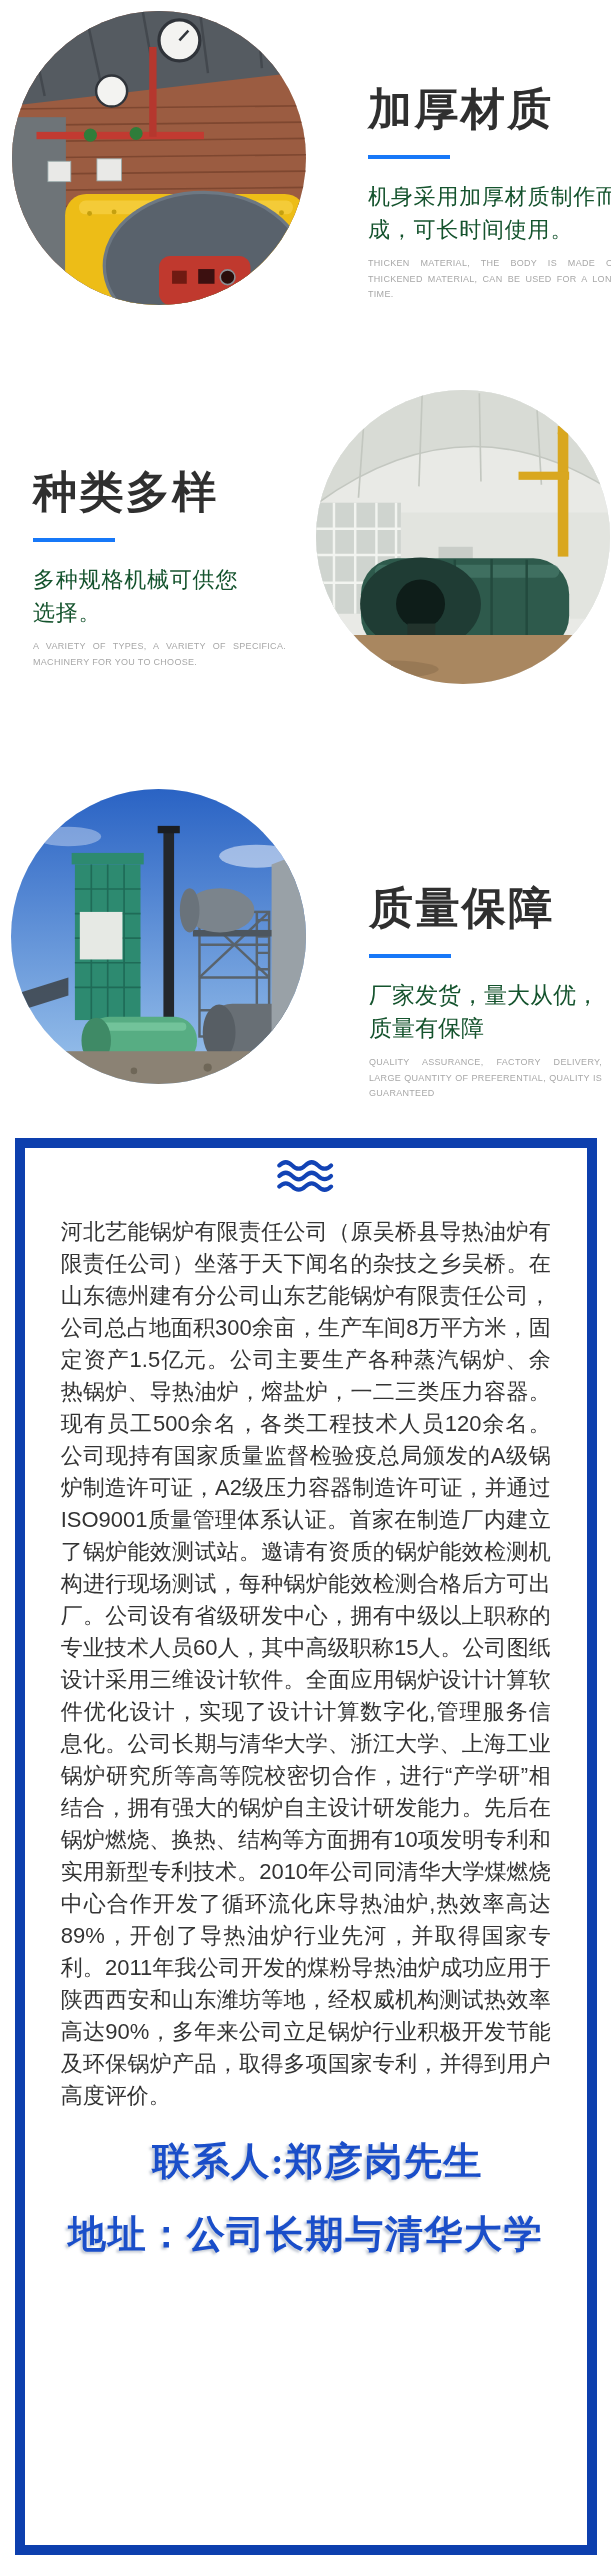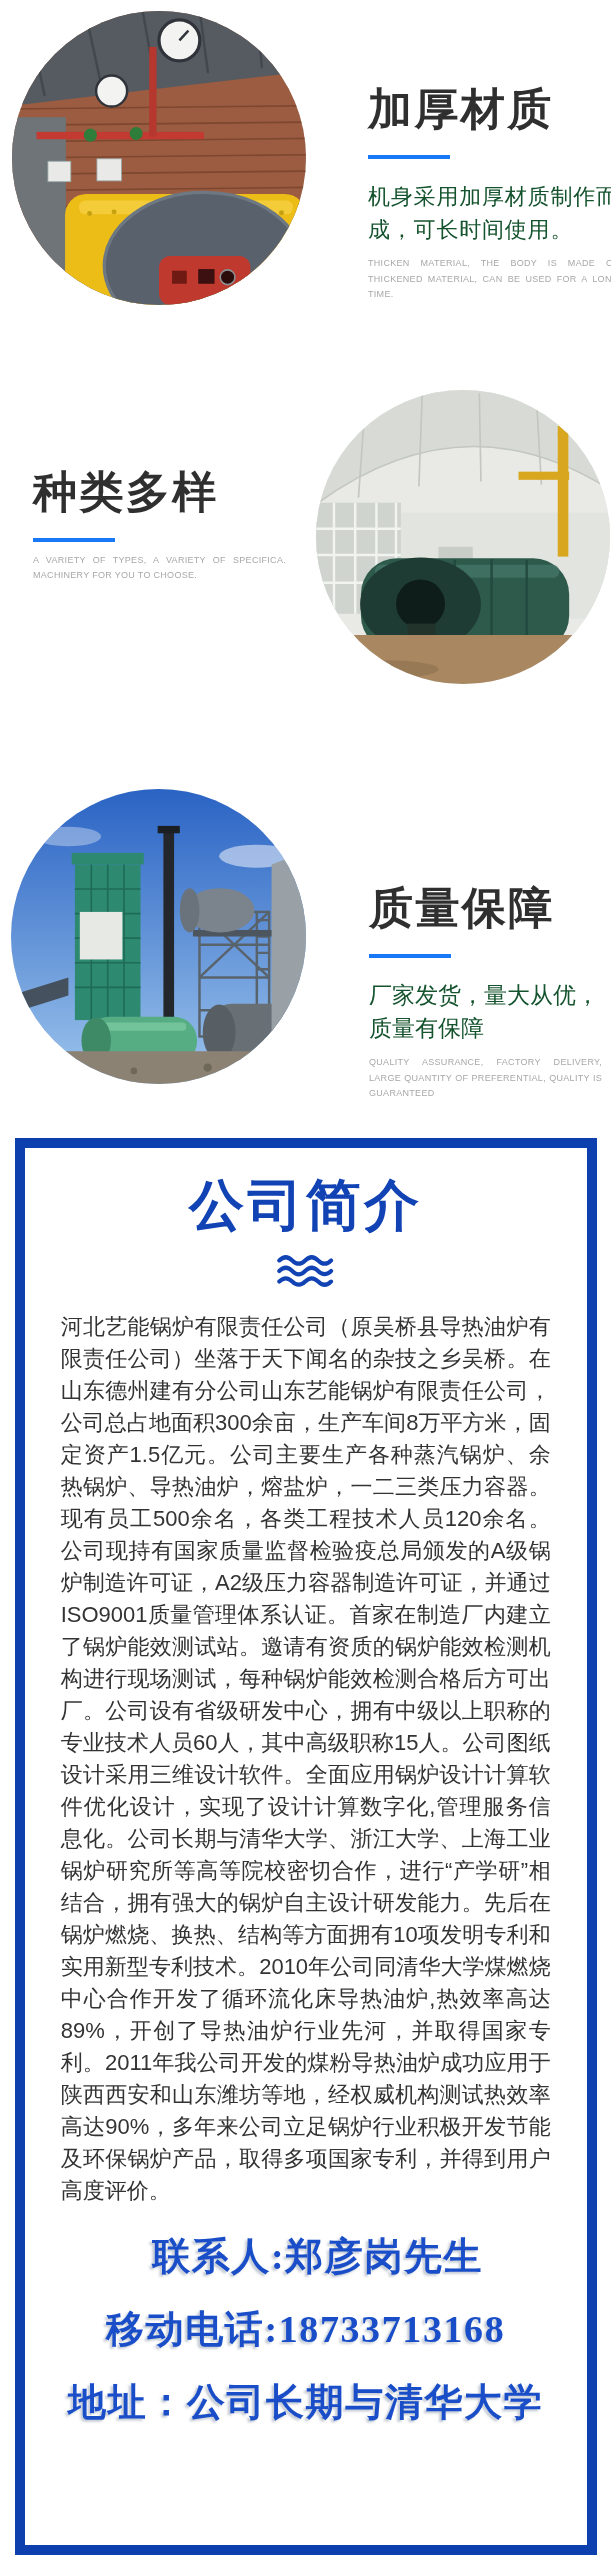--- a/index.html
+++ b/index.html
@@ -130,20 +130,21 @@
       <rect x="92" y="316" width="30" height="22" fill="#20302a"></rect>
       <rect x="232" y="316" width="30" height="22" fill="#20302a"></rect>
       <rect x="0" y="300" width="360" height="60" fill="#a98760"></rect>
       <ellipse cx="86" cy="342" rx="64" ry="11" fill="#8d6f4e" opacity="0.6"></ellipse>
       <ellipse cx="298" cy="352" rx="42" ry="12" fill="#8e3b2e" opacity="0.55"></ellipse>
     </svg>
   </div>
   <div class="f-text" style="left:33px;top:463px;width:253px;">
     <div class="f-title">种类多样</div>
     <div class="f-underline"></div>
+    <div class="f-desc" style="width:222px;">多种规格机械可供您选择。</div>
     <div class="f-desc-en">A VARIETY OF TYPES, A VARIETY OF SPECIFICA. MACHINERY FOR YOU TO CHOOSE.</div>
   </div>
 
   <div class="photo-circle" style="left:10.6px;top:789px;width:295px;height:295px;">
     <svg width="295" height="295" viewBox="0 0 360 360">
       <defs>
         <linearGradient id="sky" x1="0" y1="0" x2="0" y2="1">
           <stop offset="0" stop-color="#2a63c4"></stop>
             <stop offset="1" stop-color="#9cc4ec"></stop>
         </linearGradient>
@@ -196,30 +197,28 @@
     </svg>
   </div>
   <div class="f-text" style="left:369px;top:879px;width:233px;">
     <div class="f-title">质量保障</div>
     <div class="f-underline"></div>
     <div class="f-desc" style="font-size:23px;letter-spacing:0;">厂家发货，量大从优，质量有保障</div>
     <div class="f-desc-en">QUALITY ASSURANCE, FACTORY DELIVERY, LARGE QUANTITY OF PREFERENTIAL, QUALITY IS GUARANTEED</div>
   </div>
 
   <div class="company-box">
-    <div class="company-title">公司简介</div>
     <div class="wave-wrap">
       <svg width="60" height="34" viewBox="0 0 74 42">
         <g stroke="#1243b5" stroke-width="5" fill="none" stroke-linecap="round">
           <path d="M4,8  q8,-8 16,0 t16,0 t16,0 t16,0"></path>
           <path d="M4,21 q8,-8 16,0 t16,0 t16,0 t16,0"></path>
           <path d="M4,34 q8,-8 16,0 t16,0 t16,0 t16,0"></path>
         </g>
       </svg>
     </div>
     <div class="company-intro">河北艺能锅炉有限责任公司（原吴桥县导热油炉有限责任公司）坐落于天下闻名的杂技之乡吴桥。在山东德州建有分公司山东艺能锅炉有限责任公司，公司总占地面积300余亩，生产车间8万平方米，固定资产1.5亿元。公司主要生产各种蒸汽锅炉、余热锅炉、导热油炉，熔盐炉，一二三类压力容器。现有员工500余名，各类工程技术人员120余名。公司现持有国家质量监督检验疫总局颁发的A级锅炉制造许可证，A2级压力容器制造许可证，并通过ISO9001质量管理体系认证。首家在制造厂内建立了锅炉能效测试站。邀请有资质的锅炉能效检测机构进行现场测试，每种锅炉能效检测合格后方可出厂。公司设有省级研发中心，拥有中级以上职称的专业技术人员60人，其中高级职称15人。公司图纸设计采用三维设计软件。全面应用锅炉设计计算软件优化设计，实现了设计计算数字化,管理服务信息化。公司长期与清华大学、浙江大学、上海工业锅炉研究所等高等院校密切合作，进行“产学研”相结合，拥有强大的锅炉自主设计研发能力。先后在锅炉燃烧、换热、结构等方面拥有10项发明专利和实用新型专利技术。2010年公司同清华大学煤燃烧中心合作开发了循环流化床导热油炉,热效率高达89%，开创了导热油炉行业先河，并取得国家专利。2011年我公司开发的煤粉导热油炉成功应用于陕西西安和山东潍坊等地，经权威机构测试热效率高达90%，多年来公司立足锅炉行业积极开发节能及环保锅炉产品，取得多项国家专利，并得到用户高度评价。</div>
     <div class="contact-line first">联系人:郑彦岗先生</div>
-    <div class="contact-line">移动电话:18733713168</div>
     <div class="contact-line">地址：公司长期与清华大学</div>
   </div>
 
 </div>
 
 
 </body></html>

